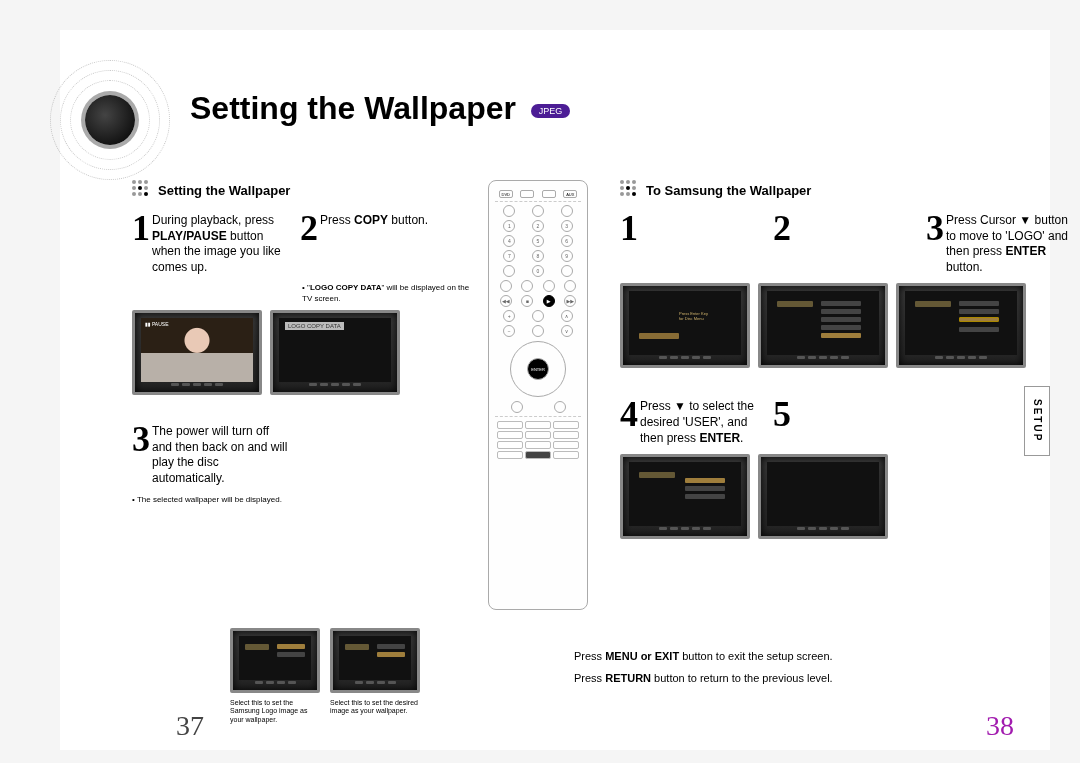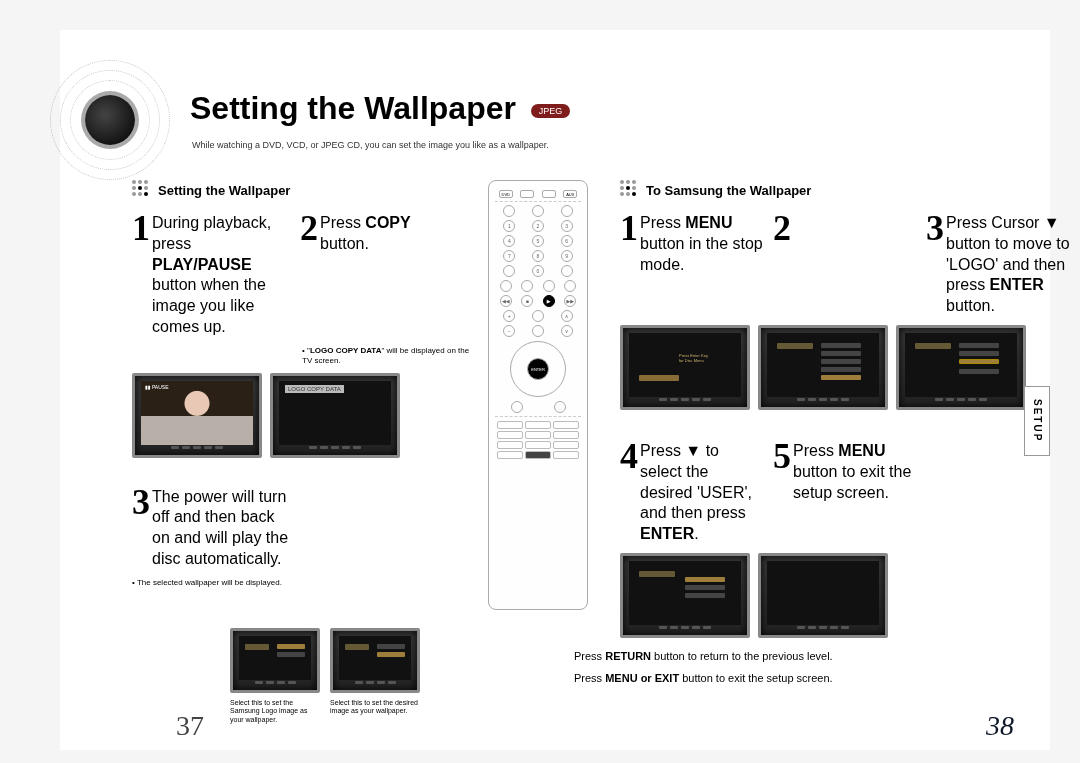--- a/index.html
+++ b/index.html
@@ -47,21 +47,21 @@
     position: absolute;
     left: 130px;
     top: 60px;
     font-size: 32px;
     font-weight: bold;
   }
   .jpeg-badge {
     display: inline-flex;
     align-items: center;
     justify-content: center;
-    background: #7f1d1d;
+    background: #4c1d95;
     color: #fff;
     font-size: 9px;
     border-radius: 10px;
     padding: 2px 8px;
     vertical-align: middle;
     margin-left: 6px;
     font-weight: normal;
   }
   .subtitle {
     position: absolute;
@@ -117,21 +117,21 @@
     width: 160px;
   }
   .step.narrow { width: 145px; }
   .step .num {
     font-size: 36px;
     font-weight: bold;
     line-height: 1;
     font-family: Georgia, serif;
   }
   .step .txt {
-    font-size: 16px;
+    font-size: 12px;
     line-height: 1.3;
     padding-top: 3px;
   }
   .note {
     font-size: 8px;
     line-height: 1.3;
     margin: 2px 0 6px 0;
   }
   .note::before { content: "• "; }
   .screen {
@@ -308,22 +308,21 @@
     font-family: Georgia, serif;
     color: #444;
     margin-left: 44px;
   }
   .page-num-right {
     position: absolute;
     right: 36px;
     bottom: 8px;
     font-size: 28px;
     font-family: Georgia, serif;
-    color: #0f172a;
-    font-style: italic;
+    color: #a21caf;
   }
   .side-tab {
     position: absolute;
     right: 0;
     top: 356px;
     width: 26px;
     height: 70px;
     background: #fff;
     border: 1px solid #999;
     writing-mode: vertical-rl;
@@ -353,21 +352,20 @@
     <div class="ring r2"></div>
     <div class="ring r3"></div>
     <div class="core"></div>
   </div>
 
   <div class="title">
     <span>Setting the Wallpaper</span>
     <span class="jpeg-badge">JPEG</span>
   </div>
 
-  <div class="subtitle">While watching a DVD, VCD, or JPEG CD, you can set the image you like as a wallpaper.</div>
 
   <div class="left-col">
     <div class="section-head">
       <div class="dot-icon">
         <span></span>
           <span></span>
           <span></span>
         <span></span>
           <span class="dark"></span>
           <span></span>
@@ -527,23 +525,20 @@
         <span></span>
           <span></span>
           <span class="dark"></span>
       </div>
       <div class="section-title">To Samsung the Wallpaper</div>
     </div>
 
     <div class="steps-row">
       <div class="step narrow">
         <div class="num">1</div>
-        <div class="txt">
-          <span>Press </span><span class="b">MENU</span><span> button in the stop mode.</span>
-        </div>
       </div>
       <div class="step narrow">
         <div class="num">2</div>
       </div>
       <div class="step narrow">
         <div class="num">3</div>
         <div class="txt">
           <span>Press Cursor ▼ button to move to 'LOGO' and then press </span><span class="b">ENTER</span><span> button.</span>
         </div>
       </div>
@@ -600,23 +595,20 @@
 
     <div class="steps-row" style="margin-top:22px;">
       <div class="step narrow">
         <div class="num">4</div>
         <div class="txt">
           <span>Press ▼ to select the desired 'USER', and then press </span><span class="b">ENTER</span><span>.</span>
         </div>
       </div>
       <div class="step narrow">
         <div class="num">5</div>
-        <div class="txt">
-          <span>Press </span><span class="b">MENU</span><span> button to exit the setup screen.</span>
-        </div>
       </div>
     </div>
 
     <div class="screens-grid">
       <div class="screen">
         <div class="inner">
           <div class="osd-line" style="left:10px;top:10px;width:36px;"></div>
           <div class="osd-line" style="left:56px;top:16px;width:40px;height:5px;background:rgba(255,200,90,0.6);"></div>
           <div class="osd-line" style="left:56px;top:24px;width:40px;height:5px;background:#444;"></div>
           <div class="osd-line" style="left:56px;top:32px;width:40px;height:5px;background:#444;"></div>
@@ -672,24 +664,24 @@
             <i></i>
             <i></i>
           </div>
       </div>
       <div class="caption">Select this to set the desired image as your wallpaper.</div>
     </div>
   </div>
 
   <div class="info-box">
     <div class="line">
+      <span>Press </span><span class="b">MENU or EXIT</span><span> button to exit the setup screen.</span>
+    </div>
+    <div class="line">
       <span>Press </span><span class="b">RETURN</span><span> button to return to the previous level.</span>
-    </div>
-    <div class="line">
-      <span>Press </span><span class="b">MENU or EXIT</span><span> button to exit the setup screen.</span>
     </div>
   </div>
 
   <div class="side-tab">SETUP</div>
 
   <div class="page-num-left">37</div>
   <div class="page-num-right">38</div>
 </div>
 
 </body></html>

